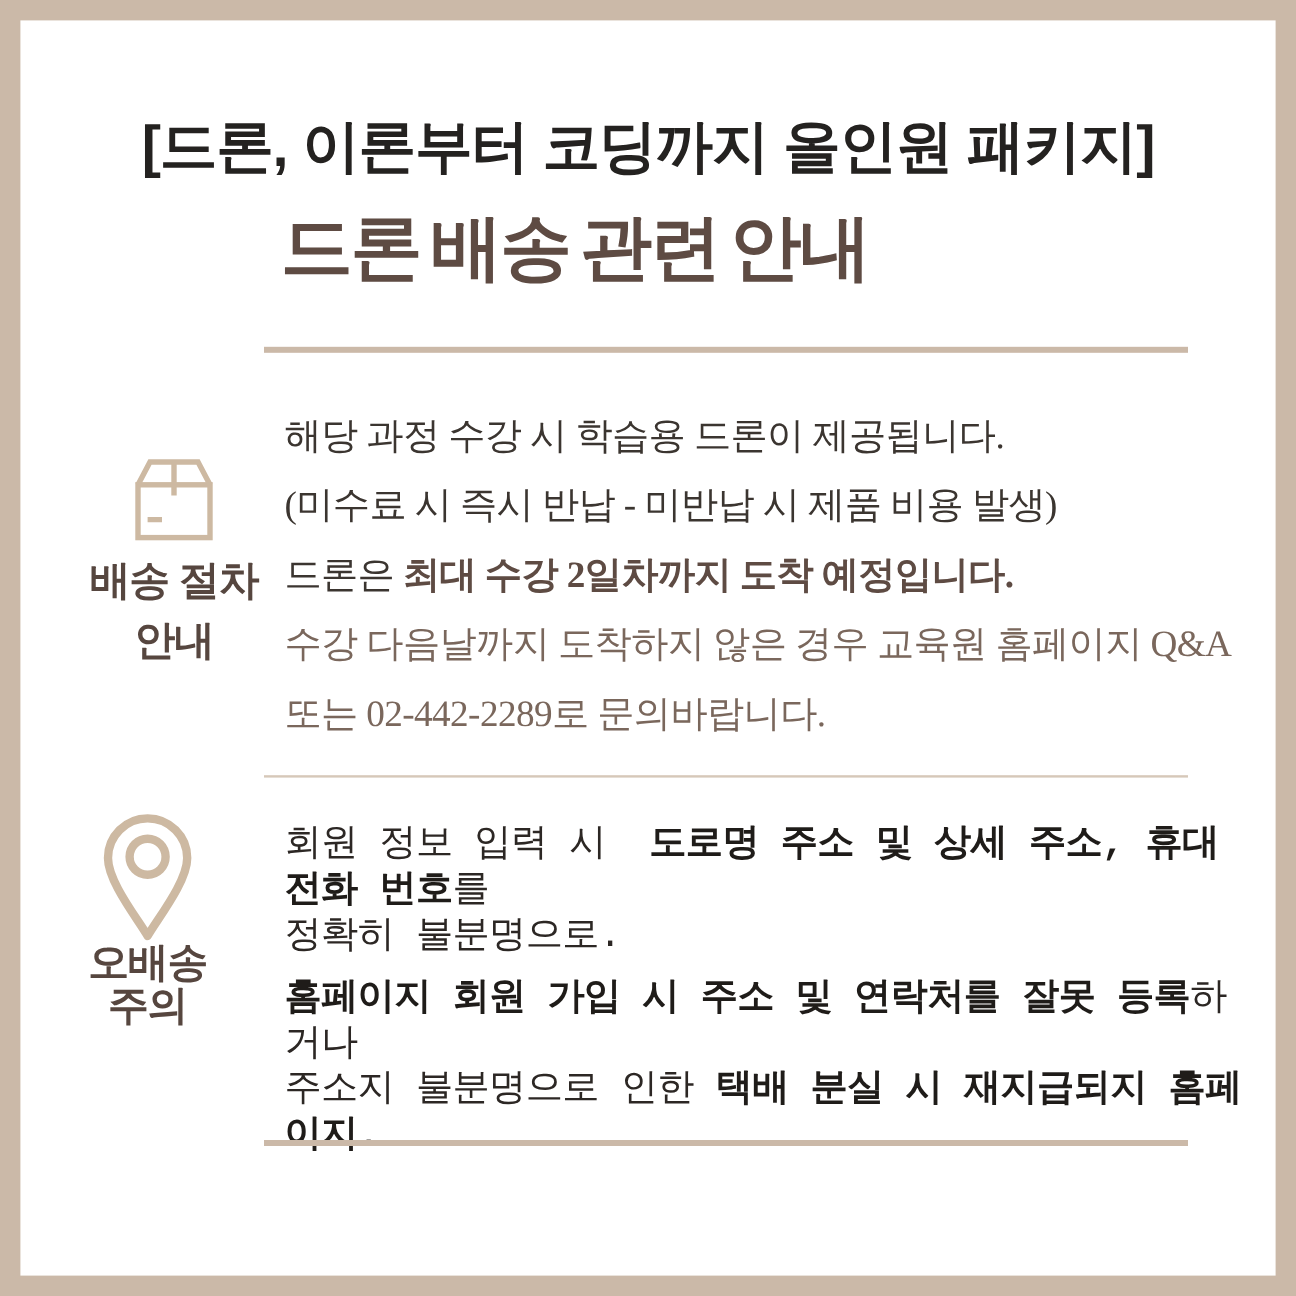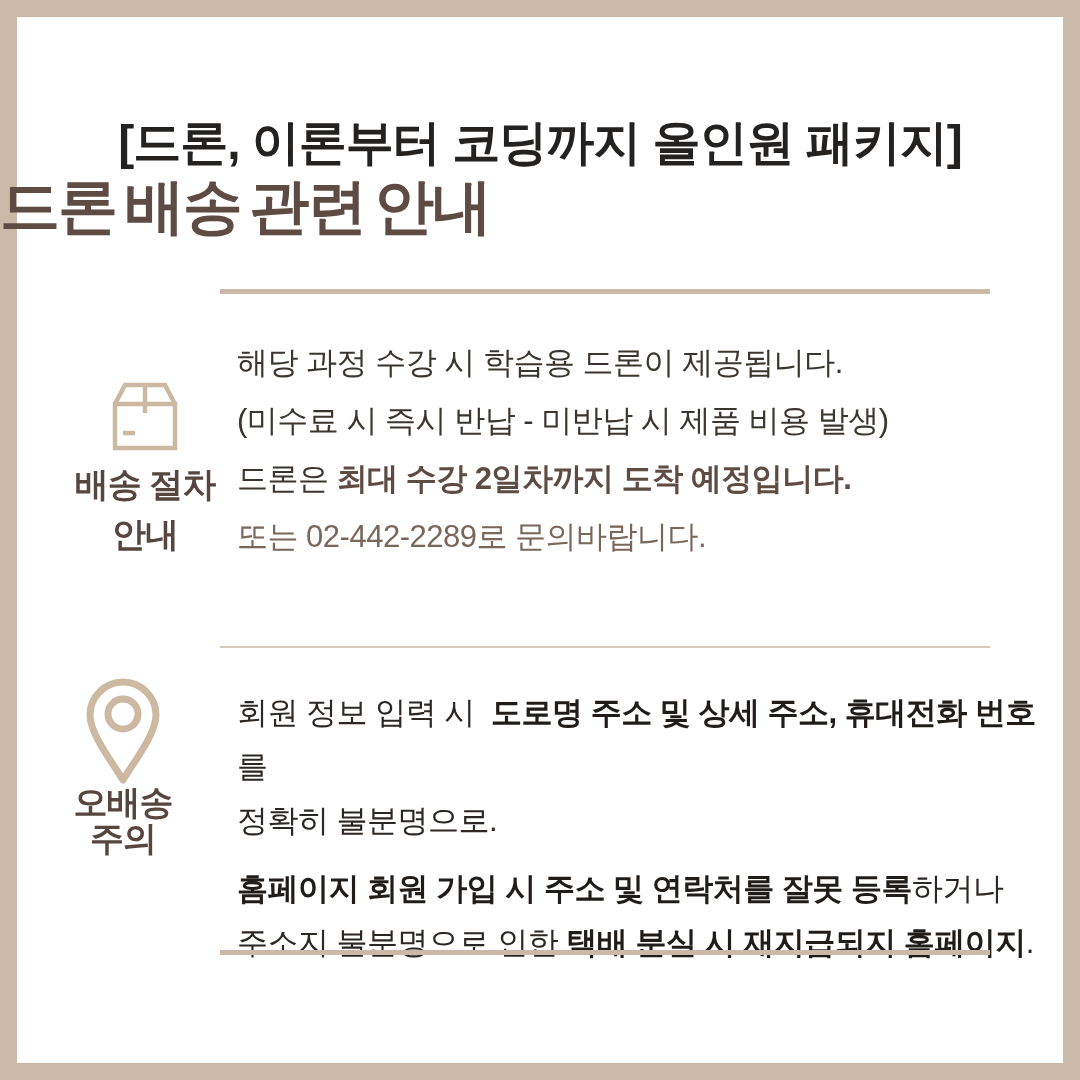--- a/index.html
+++ b/index.html
@@ -18,24 +18,24 @@
   }
   
   .title{
     position:absolute;top:92px;left:0;width:1080px;
     text-align:center;
     font-size:48px;font-weight:700;
     letter-spacing:-1px;
     color:#242220;
     line-height:62px;
     white-space:pre-wrap;
-    margin-top:20px;
   }
   .subtitle{
     position:absolute;top:170px;left:0;width:958px;
+    text-align:center;
     font-size:60px;font-weight:800;
     letter-spacing:-2px;word-spacing:-6px;
     color:#5e4b43;
     line-height:74px;
     white-space:pre-wrap;
   }
   
   .divider-thick{
     position:absolute;left:220px;width:770px;height:5px;
     background:#cbb9a8;
@@ -62,22 +62,22 @@
   }
   .icon-col-1 .icon-label{margin-top:14px;}
   .icon-col-2 .icon-label{}
   
   .textblock{
     position:absolute;left:237px;width:800px;
     font-size:31px;letter-spacing:-0.5px;
   }
   .tb1{top:334px;}
   .tb2{top:686px;}
-  .tb1 .line{line-height:58px;}
-  .tb2 .line{line-height:54px;}
+  .tb1 .line{line-height:58px;font-family:Liberation Serif, serif;}
+  .tb2 .line{line-height:38px;font-family:Liberation Mono, monospace;}
   .line{white-space:pre-wrap;}
   .dark{color:#3b3530;}
   .darker{color:#2c2724;}
   .taupe{color:#7a675c;}
   .brown-bold{color:#5e4b43;font-weight:700;}
   .bold-dark{color:#1f1c19;font-weight:700;}
   .para-gap{height:14px;}
 </style>
 </head>
 <body>
@@ -102,20 +102,21 @@
     </svg>
   </span>
   <div class="icon-label">배송 절차</div>
   <div class="icon-label">안내</div>
 </div>
 
 <div class="textblock tb1">
   <div class="line dark">해당 과정 수강 시 학습용 드론이 제공됩니다.</div>
   <div class="line dark">(미수료 시 즉시 반납 - 미반납 시 제품 비용 발생)</div>
   <div class="line"><span class="dark">드론은 </span><span class="brown-bold">최대 수강 2일차까지 도착 예정입니다.</span></div>
+  <div class="line taupe">수강 다음날까지 도착하지 않은 경우 교육원 홈페이지 Q&amp;A</div>
   <div class="line taupe">또는 02-442-2289로 문의바랍니다.</div>
 </div>
 
 <div class="divider-thin d2"></div>
 
 <div class="icon-col icon-col-2">
   <span>
     <svg width="88" height="106" viewBox="0 0 88 106" fill="none">
       <path d="M44 102 C 36 88 11 57 11 37 C 11 18.8 25.8 4 44 4 C 62.2 4 77 18.8 77 37 C 77 57 52 88 44 102 Z" stroke="#cdb9a2" stroke-width="7" stroke-linejoin="round"></path>
       <circle cx="44" cy="36" r="15" stroke="#cdb9a2" stroke-width="7"></circle>

